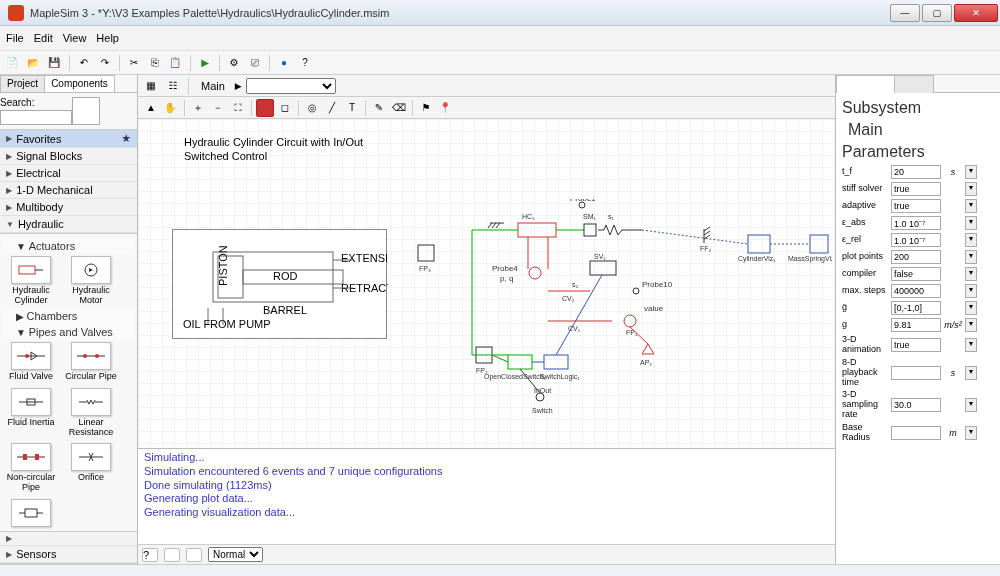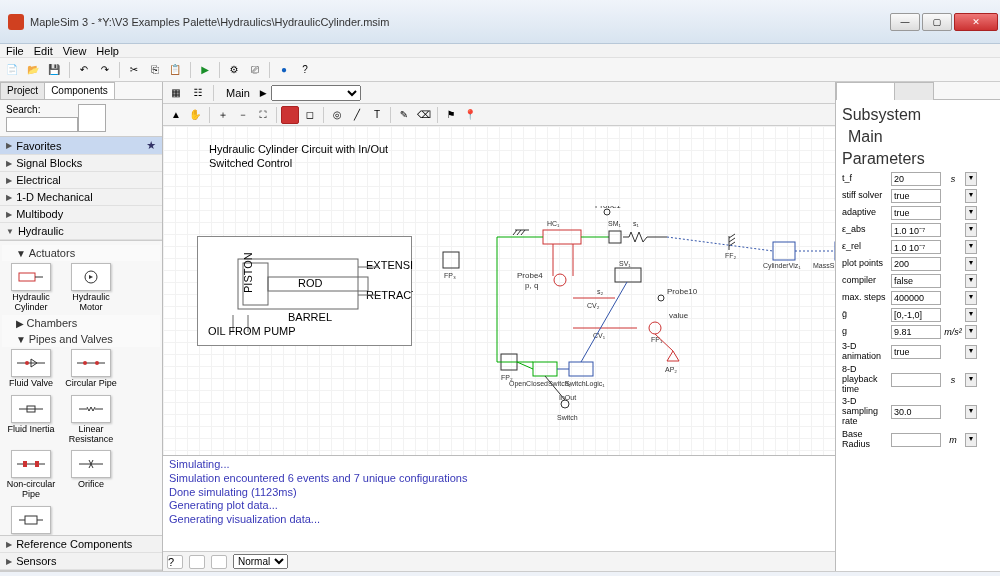--- a/index.html
+++ b/index.html
@@ -1,45 +1,45 @@
 <!DOCTYPE html>
 <html><head>
 <meta charset="utf-8">
 <style>
 * { box-sizing: border-box; margin: 0; padding: 0; font-family: Tahoma, Arial, sans-serif; font-size: 11px; }
 html, body { width: 1000px; height: 576px; overflow: hidden; background: #fff; }
 
 
-.titlebar { height: 44px; background: linear-gradient(#f0f4fa,#d8e4f0); display:flex; align-items:center; justify-content:space-between; border-bottom:1px solid #b8c8d8; padding:0 2px 0 8px; }
+.titlebar { height: 26px; background: linear-gradient(#f0f4fa,#d8e4f0); display:flex; align-items:center; justify-content:space-between; border-bottom:1px solid #b8c8d8; padding:0 2px 0 8px; }
 .titlebar .title { color:#333; }
 .win-icon { width:16px; height:16px; background:#d04020; border-radius:3px; margin-right:6px; display:inline-block; }
 .win-btns { display:flex; gap:2px; }
 .win-btn { width:30px; height:18px; border:1px solid #999; background:linear-gradient(#fafafa,#ddd); font-size:9px; display:flex; align-items:center; justify-content:center; border-radius:2px; cursor:pointer; }
 .win-btn.close { background: linear-gradient(#e77,#c33); color:#fff; border-color:#a22; width:44px; }
 
 
-.menubar { height:14px; background:#f3f3f3; padding:0 6px; display:flex; gap:10px; align-items:center; border-bottom:1px solid #e0e0e0; }
+.menubar { height:25px; background:#f3f3f3; padding:0 6px; display:flex; gap:10px; align-items:center; border-bottom:1px solid #e0e0e0; }
 .menubar span { cursor:pointer; }
 
 
 .toolbar { height:24px; background:#f6f6f6; border-bottom:1px solid #ccc; display:flex; align-items:center; gap:3px; padding:0 4px; }
 .tbtn { width:18px; height:18px; border:1px solid transparent; display:flex; align-items:center; justify-content:center; border-radius:2px; cursor:pointer; font-size:10px; }
 .tsep { width:1px; height:16px; background:#ccc; margin:0 2px; }
 
 
 .main { display:flex; height: calc(576px - 26px - 19px - 24px - 18px); }
-.left { width:163px; border-right:1px solid #bbb; background:#f7f7f7; display:flex; flex-direction:column; }
+.left { width:138px; border-right:1px solid #bbb; background:#f7f7f7; display:flex; flex-direction:column; }
 .center { flex:1; display:flex; flex-direction:column; }
 .right { width:165px; border-left:1px solid #bbb; background:#f7f7f7; display:flex; flex-direction:column; }
 
 
 .ltabs { height:18px; display:flex; border-bottom:1px solid #bbb; }
 .ltab { padding:2px 6px; background:#e8e8e8; border:1px solid #bbb; border-bottom:none; margin-right:-1px; cursor:pointer; font-size:10px; }
 .ltab.active { background:#fff; }
-.searchrow { padding:4px 6px; display:flex; gap:0; align-items:flex-start; }
+.searchrow { padding:4px 0; display:flex; gap:0; align-items:flex-start; }
 .searchrow input { width:72px; height:15px; border:1px solid #aaa; font-size:10px; padding:0 2px; }
 .compprev { width:28px; height:28px; border:1px solid #aaa; background:#fff; }
 .catlist { border-top:1px solid #ccc; border-bottom:1px solid #ccc; }
 .cat { padding:2px 6px; border-bottom:1px solid #e0e0e0; background:#f2f2f2; cursor:pointer; display:flex; align-items:center; gap:4px; font-size:10px; }
 .cat.fav { background:#c8d8f0; }
 .cat .tri { font-size:8px; color:#555; }
 .subcat { padding:2px 6px 2px 14px; font-size:10px; color:#333; background:#fafafa; }
 .palette { flex:1; overflow:auto; padding:4px 2px; }
 .pal-grid { display:flex; flex-wrap:wrap; gap:2px; }
 .pal-item { width:58px; display:flex; flex-direction:column; align-items:center; gap:2px; padding:2px; }
@@ -255,21 +255,20 @@
                 <line x1="4" y1="10" x2="10" y2="10" stroke="#333"></line>
                 <line x1="22" y1="10" x2="28" y2="10" stroke="#333"></line>
               </svg>
             </div>
           </div>
       </div>
     </div>
     <div class="catlist">
       <div class="cat">
           <span class="tri">▶</span>
-          <span>Reference Components</span>
         </div>
       <div class="cat">
           <span class="tri">▶</span>
           <span>Sensors</span>
         </div>
     </div>
   </div>
 
   <div class="center">
     <div class="canvasbar">

